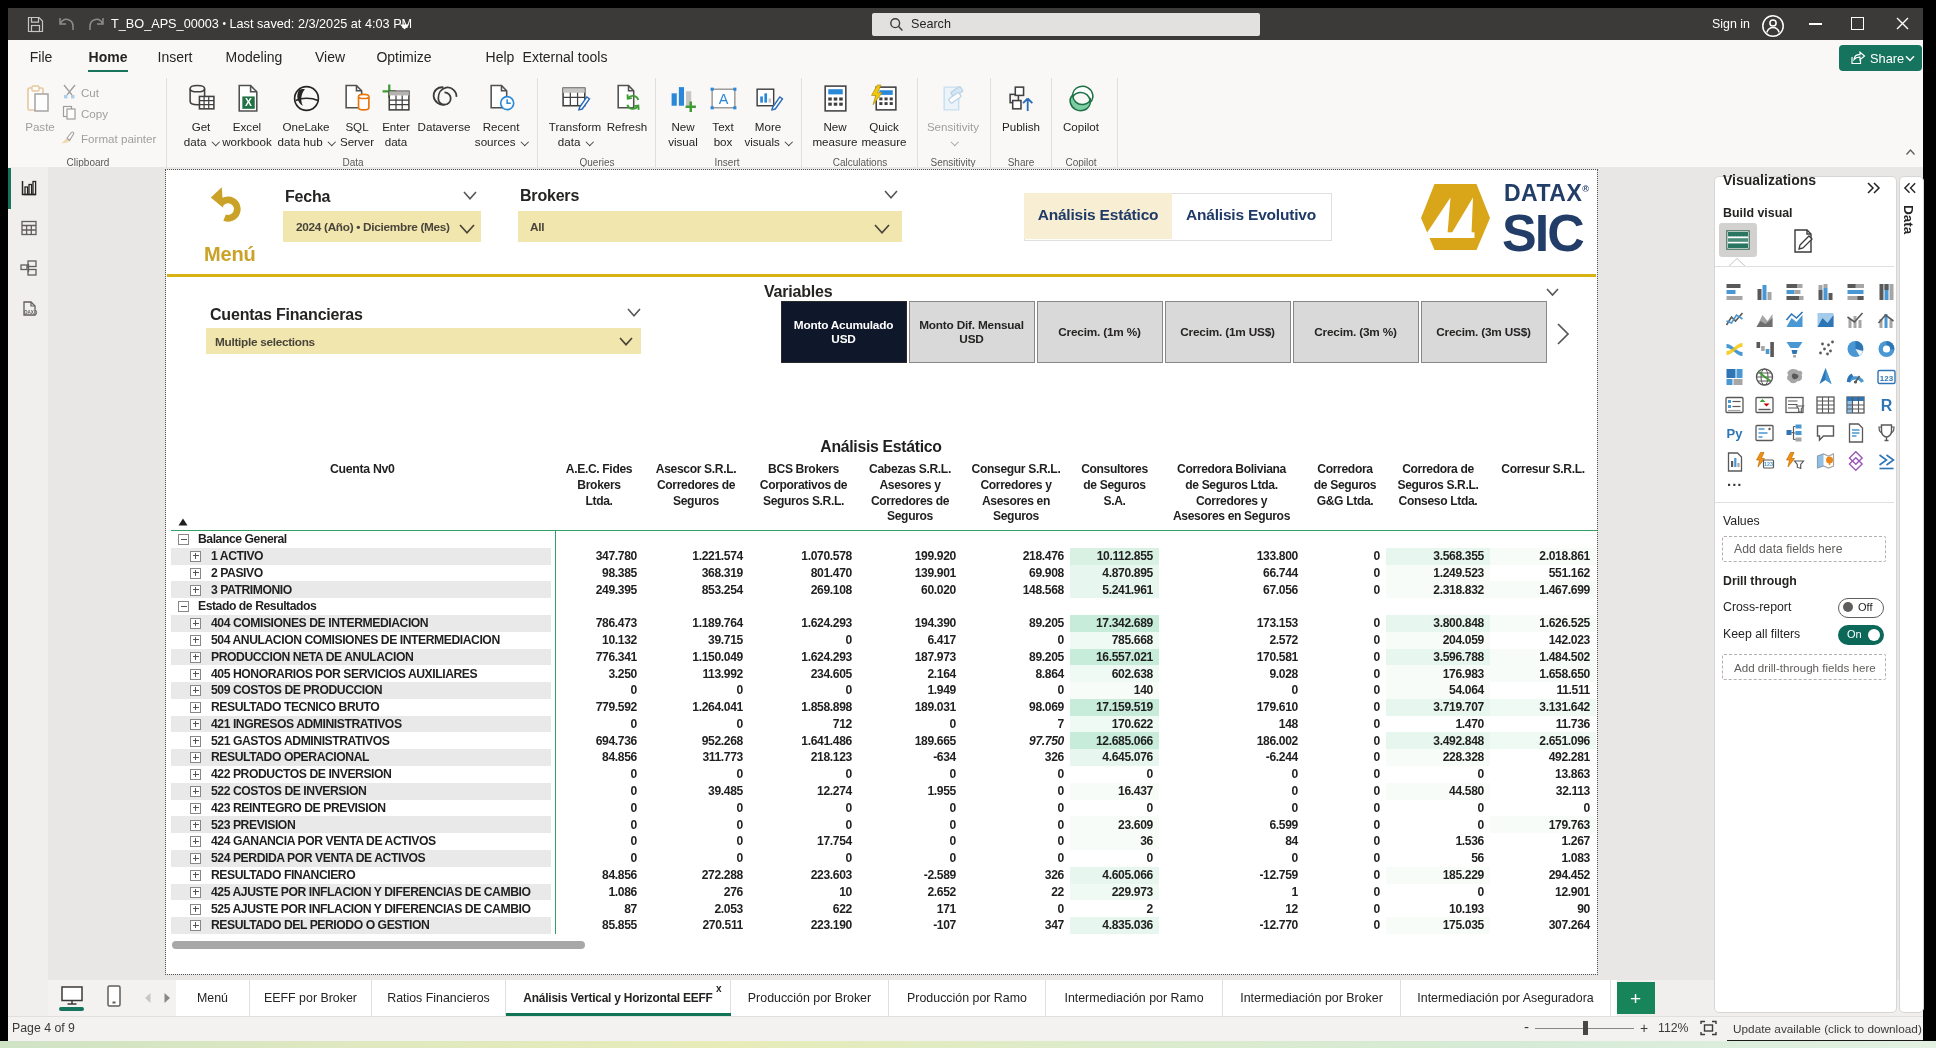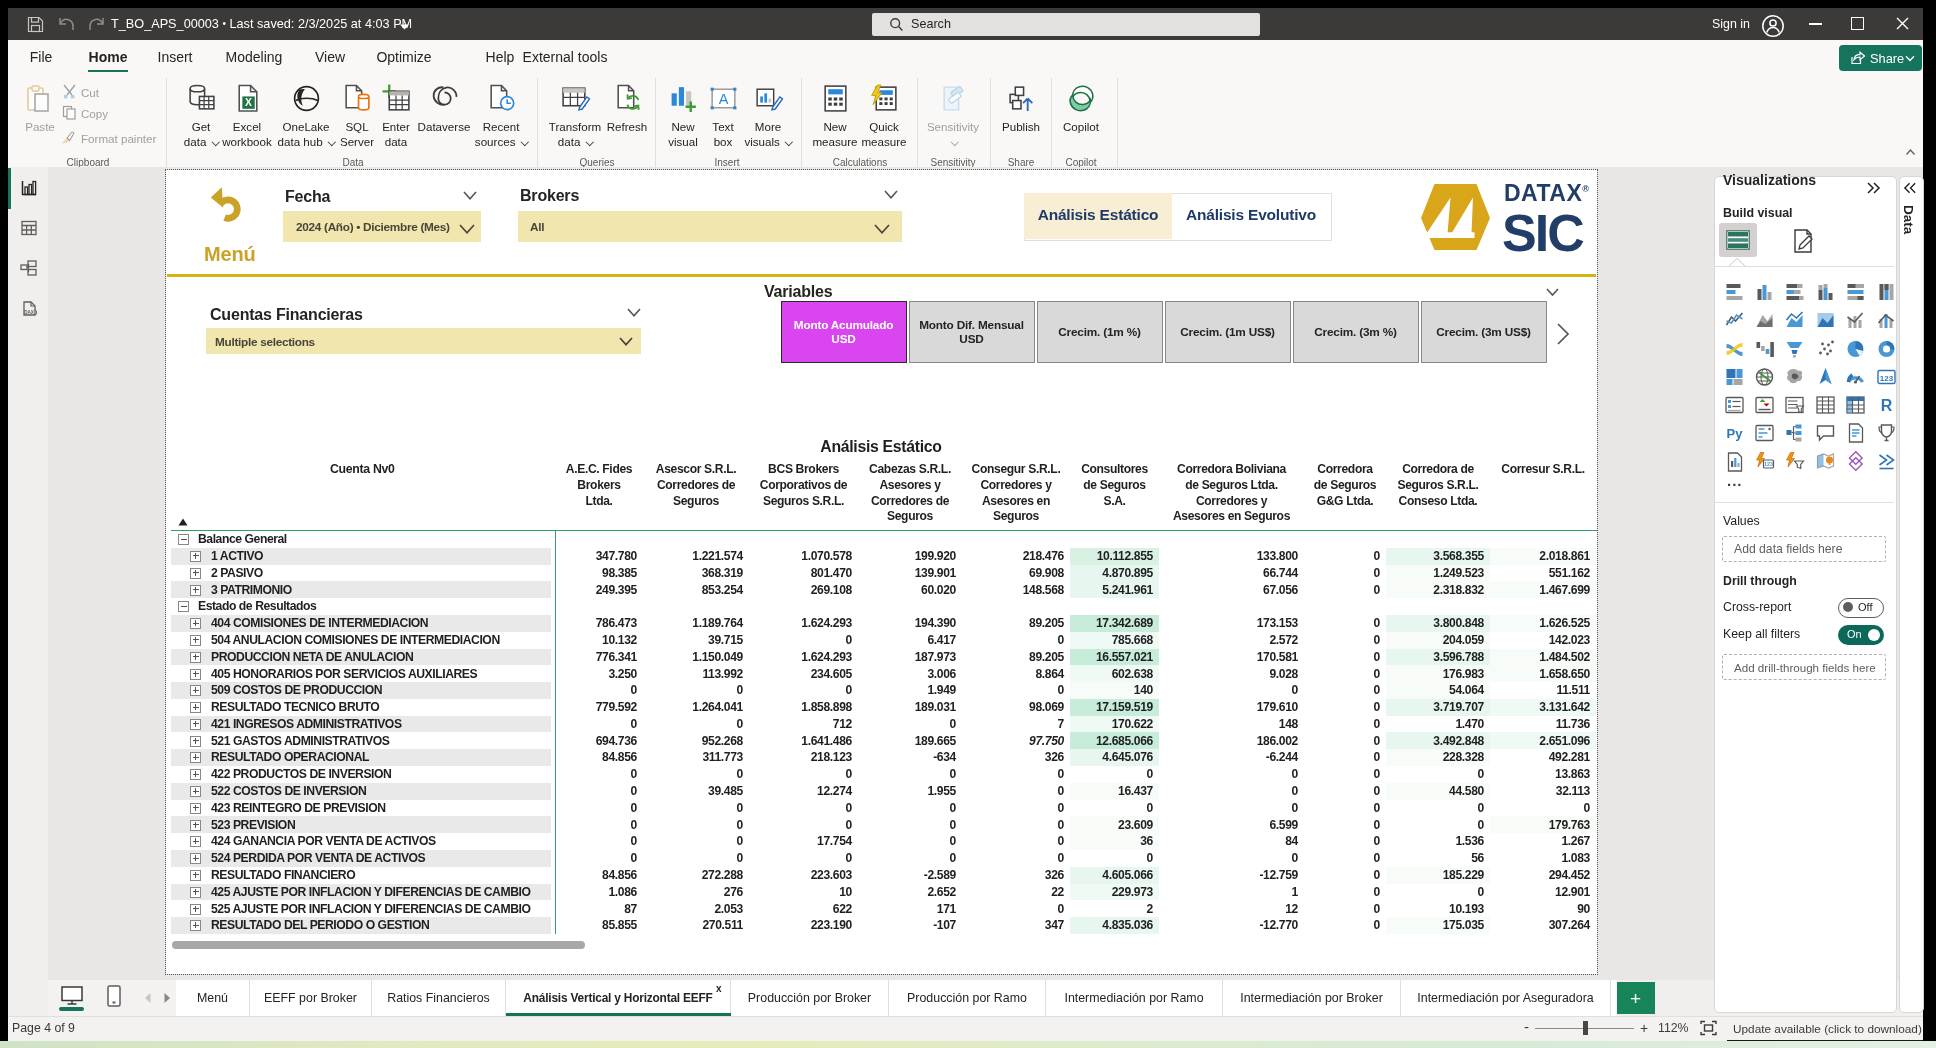--- a/index.html
+++ b/index.html
@@ -21,21 +21,21 @@
 
 #mainbg{left:48px;top:167px;width:1657px;height:813px;background:#e8e7e6;}
 #canvas{left:166px;top:170px;width:1431px;height:804px;background:#fff;outline:1.6px dotted #555;}
 .cv-lbl{font-weight:700;font-size:16px;color:#252423;letter-spacing:-0.2px;}
 .slicerbox{background:#f0e6ae;}
 .slicertxt{font-weight:700;font-size:11.8px;color:#4a453a;letter-spacing:-0.3px;}
 .navy{color:#1f3a68;}
 
 .varbtn{height:61.5px;box-sizing:border-box;border:1px solid #8a8886;background:#d9d9d9;color:#252423;font-weight:700;
  font-size:11.8px;text-align:center;letter-spacing:-0.2px;display:flex;align-items:center;justify-content:center;}
-.varbtn.sel{background:#d946ef;border-color:#2b2a29;color:#fff;}
+.varbtn.sel{background:#0f172a;border-color:#2b2a29;color:#fff;}
 
 #tbl{left:170px;top:531px;width:1427px;}
 .trow{position:absolute;left:0;height:16.79px;width:1426px;}
 .rh{position:absolute;left:1px;width:380px;height:16.79px;}
 .rh.stripe{background:#e9e9e9;}
 .rhtxt{position:absolute;top:1.2px;font-weight:700;font-size:12.2px;color:#1f1f1f;letter-spacing:-0.45px;white-space:nowrap;}
 .cell{position:absolute;top:0;height:16.79px;font-weight:700;font-size:12.1px;color:#1f1f1f;
  letter-spacing:-0.35px;text-align:right;padding-top:1.2px;padding-right:6px;box-sizing:border-box;}
 .g1{background:#c7ecd9;}.g2{background:#d8f1e3;}.g3{background:#e7f6ee;}.g4{background:#f0faf5;}.g5{background:#f7fcf9;}
 .hdr{position:absolute;font-weight:700;font-size:12.1px;color:#1f1f1f;letter-spacing:-0.35px;
@@ -531,21 +531,21 @@
 <div class="cell g3" style="left:1216px;width:104px;">3.596.788</div>
 <div class="cell g5" style="left:1320px;width:106px;">1.484.502</div>
 </div>
 <div class="trow" style="top:134.32px;">
 <div class="rh"></div>
 <div class="pmbox plus" style="left:20px;"></div>
 <div class="rhtxt" style="left:41px;">405 HONORARIOS POR SERVICIOS AUXILIARES</div>
 <div class="cell" style="left:385px;width:88px;">3.250</div>
 <div class="cell" style="left:473px;width:106px;">113.992</div>
 <div class="cell" style="left:579px;width:109px;">234.605</div>
-<div class="cell" style="left:688px;width:104px;">3.006</div>
+<div class="cell" style="left:688px;width:104px;">2.164</div>
 <div class="cell" style="left:792px;width:108px;">8.864</div>
 <div class="cell g4" style="left:900px;width:89px;">602.638</div>
 <div class="cell" style="left:989px;width:145px;">9.028</div>
 <div class="cell" style="left:1134px;width:82px;">0</div>
 <div class="cell g5" style="left:1216px;width:104px;">176.983</div>
 <div class="cell g5" style="left:1320px;width:106px;">1.658.650</div>
 </div>
 <div class="trow" style="top:151.11px;">
 <div class="rh stripe"></div>
 <div class="pmbox plus" style="left:20px;"></div>

